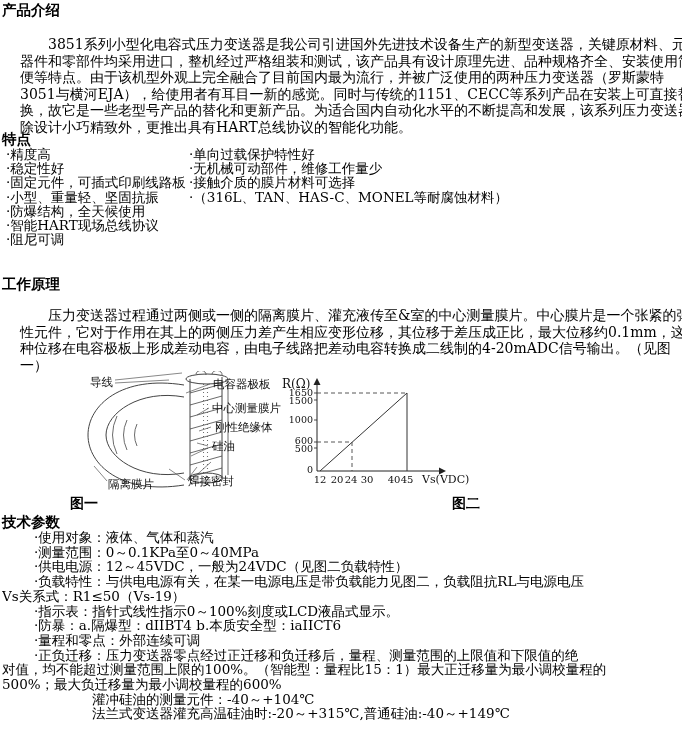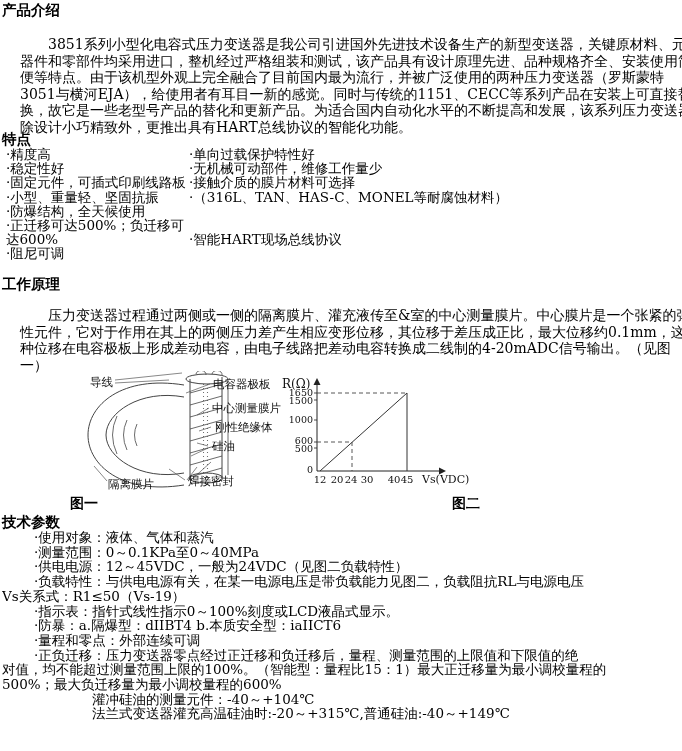--- a/index.html
+++ b/index.html
@@ -4,21 +4,21 @@
 <style>
   html,body{margin:0;padding:0}
   body{width:682px;height:751px;overflow:hidden;background:#fff;color:#000;
        font-family:"DejaVu Serif","Liberation Serif",serif;position:relative}
   .h{position:absolute;left:2px;font-weight:bold;font-size:14.5px;line-height:15px;white-space:nowrap}
   #h-intro{top:2px}
   .para{position:absolute;left:4px;width:674px;font-size:14px;line-height:16.5px;text-indent:28px;margin:16px}
   #p-intro{top:20px}
   #h-feat{top:131px}
   #features{position:absolute;left:6px;top:147px;width:672px;font-size:13.5px;line-height:14.2px}
-  .frow{display:flex;align-items:flex-end}
+  .frow{display:flex;align-items:flex-start}
   .fl{flex:0 0 183px}
   .fr{flex:1}
   #h-prin{top:276px}
   #p-prin{top:291px}
   #figures{position:absolute;left:0;top:371px;width:682px;height:141px}
   .figsvg{position:absolute;top:0}
   #fig1{left:70px}
   #fig2{left:280px}
   .cap{position:absolute;top:124px;font-size:14px;font-weight:bold}
   #cap1{left:70px}
@@ -58,21 +58,20 @@
       <span class="fr">·接触介质的膜片材料可选择</span>
     </div>
   <div class="frow">
       <span class="fl">·小型、重量轻、坚固抗振</span>
       <span class="fr">·（316L、TAN、HAS-C、MONEL等耐腐蚀材料）</span>
     </div>
   <div class="frow">
       <span class="fr">·防爆结构，全天候使用</span>
     </div>
   <div class="frow">
-      <span class="fl">·正迁移可达500%；负迁移可达600%</span>
       <span class="fr">·智能HART现场总线协议</span>
     </div>
   <div class="frow">
       <span class="fl">·阻尼可调</span>
     </div>
 </div>
 
 <div class="h" id="h-prin">工作原理</div>
 <p class="para" id="p-prin">压力变送器过程通过两侧或一侧的隔离膜片、灌充液传至&amp;室的中心测量膜片。中心膜片是一个张紧的弹性元件，它对于作用在其上的两侧压力差产生相应变形位移，其位移于差压成正比，最大位移约0.1mm，这种位移在电容极板上形成差动电容，由电子线路把差动电容转换成二线制的4-20mADC信号输出。（见图一）</p>
 

